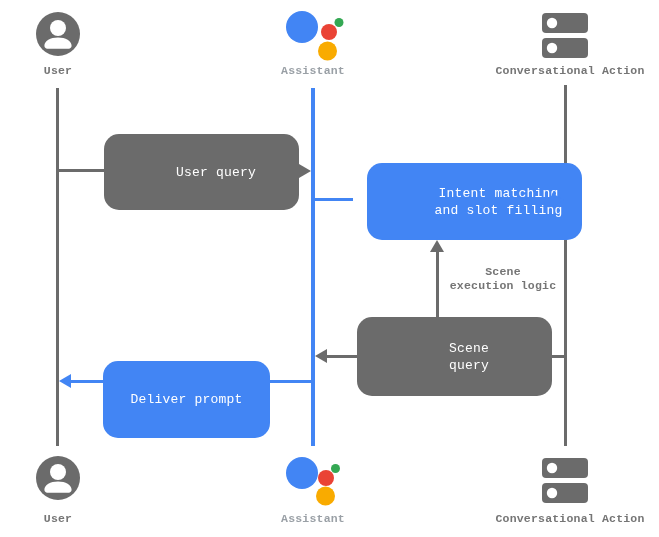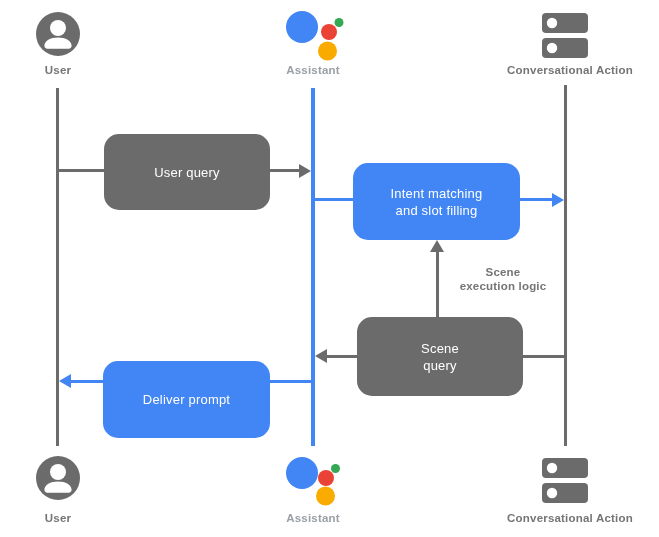--- a/index.html
+++ b/index.html
@@ -1,21 +1,21 @@
 <!DOCTYPE html>
 <html><head>
 <meta charset="utf-8">
 <style>
   html, body { margin: 0; padding: 0; background: #ffffff; }
   .canvas {
     position: relative;
     width: 659px;
     height: 537px;
     background: #ffffff;
-    font-family: Liberation Sans, sans-serif;
+    font-family: Liberation Mono, monospace;
     overflow: hidden;
   }
   .abs { position: absolute; }
 
   
   .lifeline { position: absolute; }
   .lifeline.gray { background: #6B6B6B; }
   .lifeline.blue { background: #4285F4; }
 
   
@@ -39,21 +39,21 @@
     color: #ffffff;
     font-size: 13px;
     line-height: 17px;
     display: flex;
     flex-direction: column;
     align-items: center;
     justify-content: center;
     text-align: center;
     letter-spacing: 0.2px;
   }
-  .node.gray { background: #6B6B6B; }
+  .node.gray { background: #6B6B6B; padding-left: 29px; }
   .node.blue { background: #4285F4; }
   .node span { display: block; }
 
   
   .actor-label {
     position: absolute;
     font-size: 11.5px;
     font-weight: bold;
     color: #757575;
     text-align: center;
@@ -114,21 +114,21 @@
   <div class="lifeline gray" style="left:564px; top:85px; width:3px; height:361px;"></div>
 
   <div class="hline gray" style="left:59px; top:169px; width:46px;"></div>
   <div class="node gray" style="left:104px; top:134px; width:166px; height:76px;">
     <span>User query</span>
   </div>
   <div class="hline gray" style="left:270px; top:169px; width:29px;"></div>
   <div class="arrow right" style="left:299px; top:164px;"></div>
 
   <div class="hline blue" style="left:315px; top:198px; width:38px;"></div>
-  <div class="node blue" style="left:353px; top:163px; width:167px; height:77px;">
+  <div class="node blue" style="left:367px; top:163px; width:167px; height:77px;padding-left:48px;">
     <span>Intent matching</span>
     <span>and slot filling</span>
   </div>
   <div class="hline blue" style="left:520px; top:198px; width:32px;"></div>
   <div class="arrow right blue" style="left:552px; top:193px;"></div>
 
   <div class="arrow up" style="left:430px; top:240px;"></div>
   <div class="vline" style="left:436px; top:252px; height:65px;"></div>
   <div class="note" style="left:430px; top:265px; width:146px;">
     <span>Scene</span>

